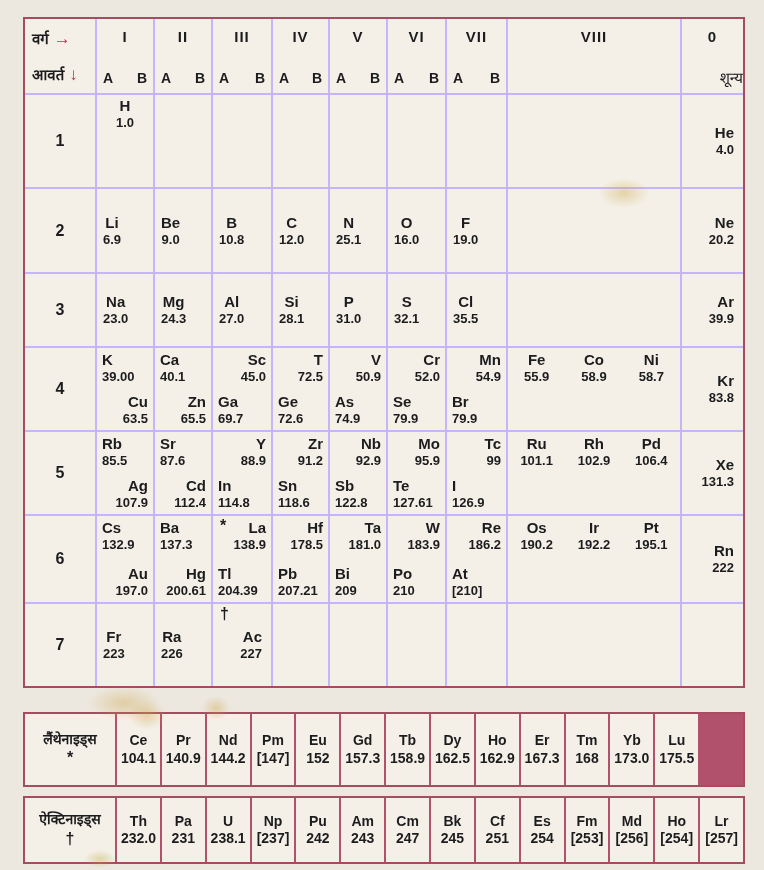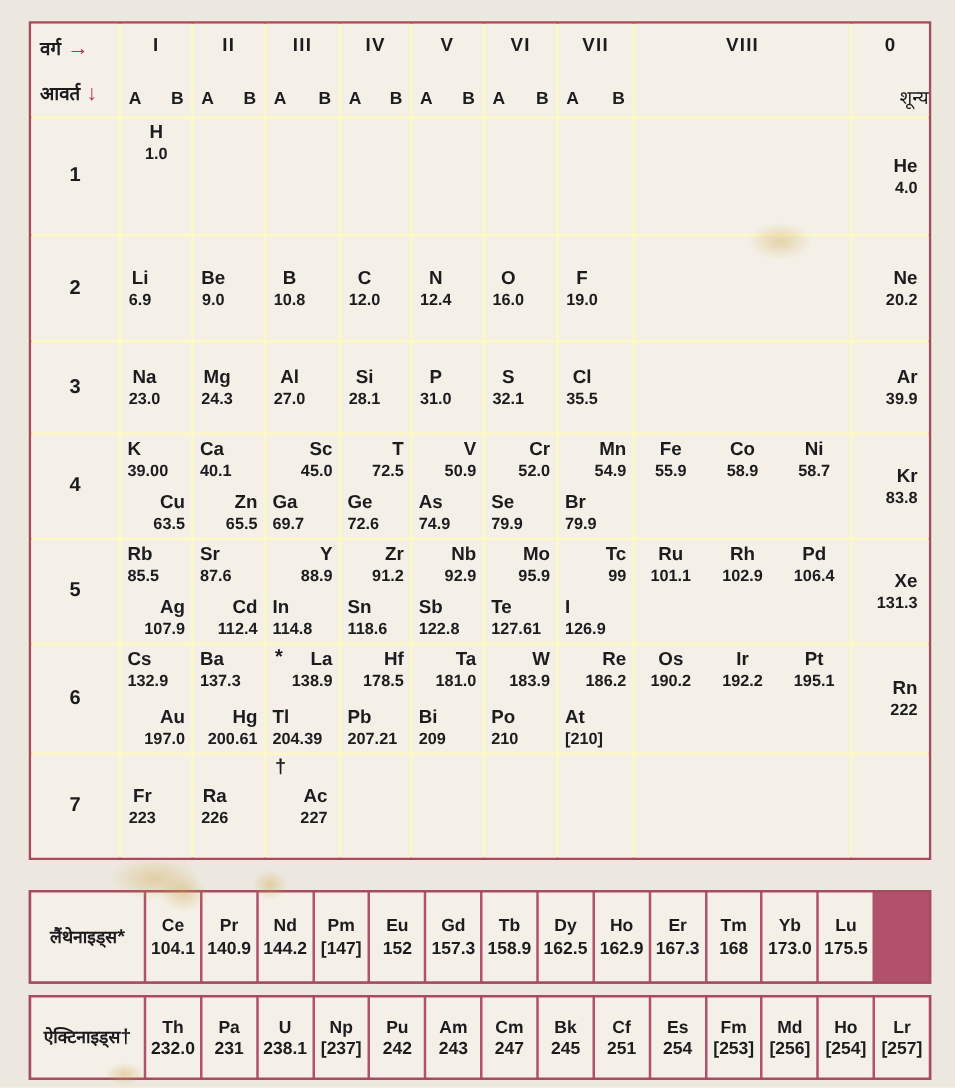--- a/index.html
+++ b/index.html
@@ -9,21 +9,21 @@
     font-family:"Liberation Sans","DejaVu Sans",sans-serif;
     color:#1c1c1e;
   }
   .stage{position:absolute;inset:0}
   
   .ptable{
     position:absolute;left:23px;top:17px;width:718px;
     display:grid;
     grid-template-columns:70px 56px 56px 58px 55px 56px 57px 59px 172px 61px;
     grid-template-rows:74px 92px 83px 72px 82px 82px 86px 82px;
-    gap:2px;background:#fef9c3;border:2px solid #a84a60;
+    gap:2px;background:#c4b5fd;border:2px solid #a84a60;
   }
   .cell{background:#f4f0e8;position:relative;overflow:visible}
   
   .corner-line{position:absolute;left:7px;display:flex;align-items:center;gap:5px;
     font-size:15px;font-weight:bold;white-space:nowrap}
   .corner-line.top{top:9px}
   .corner-line.bottom{bottom:9px}
   .arrow{color:#c22950;font-size:17px;font-weight:bold;line-height:1}
   
   .gnum{position:absolute;top:9px;left:0;right:0;text-align:center;
@@ -52,21 +52,21 @@
     justify-content:space-around}
   .tri-el{text-align:center;line-height:1.2}
   
   .ftable{
     position:absolute;left:23px;width:718px;display:grid;
     grid-template-columns:90px repeat(14,1fr);
     gap:2px;background:#b2516b;border:2px solid #a84a60;
   }
   .ftable.lanth{top:712px;height:71px;grid-template-rows:71px}
   .ftable.actin{top:796px;height:64px;grid-template-rows:64px}
-  .flabel{display:flex;flex-direction:row;align-items:center;
+  .flabel{display:flex;flex-direction:column;align-items:center;
     justify-content:center;gap:0;line-height:1.25}
   .series-name{font-size:14px;font-weight:bold;white-space:nowrap}
   .marker2{font-size:16px;font-weight:bold}
   .fel{display:flex;flex-direction:column;align-items:center;
     justify-content:center;line-height:1.25}
   .fel .sym{font-size:14px}
   .fel .mass{font-size:14px}
   .hindi{white-space:nowrap}
   
   .stain{position:absolute;border-radius:50%;pointer-events:none;
@@ -185,21 +185,21 @@
       </div>
       <div class="cell">
         <div class="el pos-left-center">
           <div class="sym">C</div>
           <div class="mass">12.0</div>
         </div>
       </div>
       <div class="cell">
         <div class="el pos-left-center">
           <div class="sym">N</div>
-          <div class="mass">12.4</div>
+          <div class="mass">25.1</div>
         </div>
       </div>
       <div class="cell">
         <div class="el pos-left-center">
           <div class="sym">O</div>
           <div class="mass">16.0</div>
         </div>
       </div>
       <div class="cell">
         <div class="el pos-left-center">

